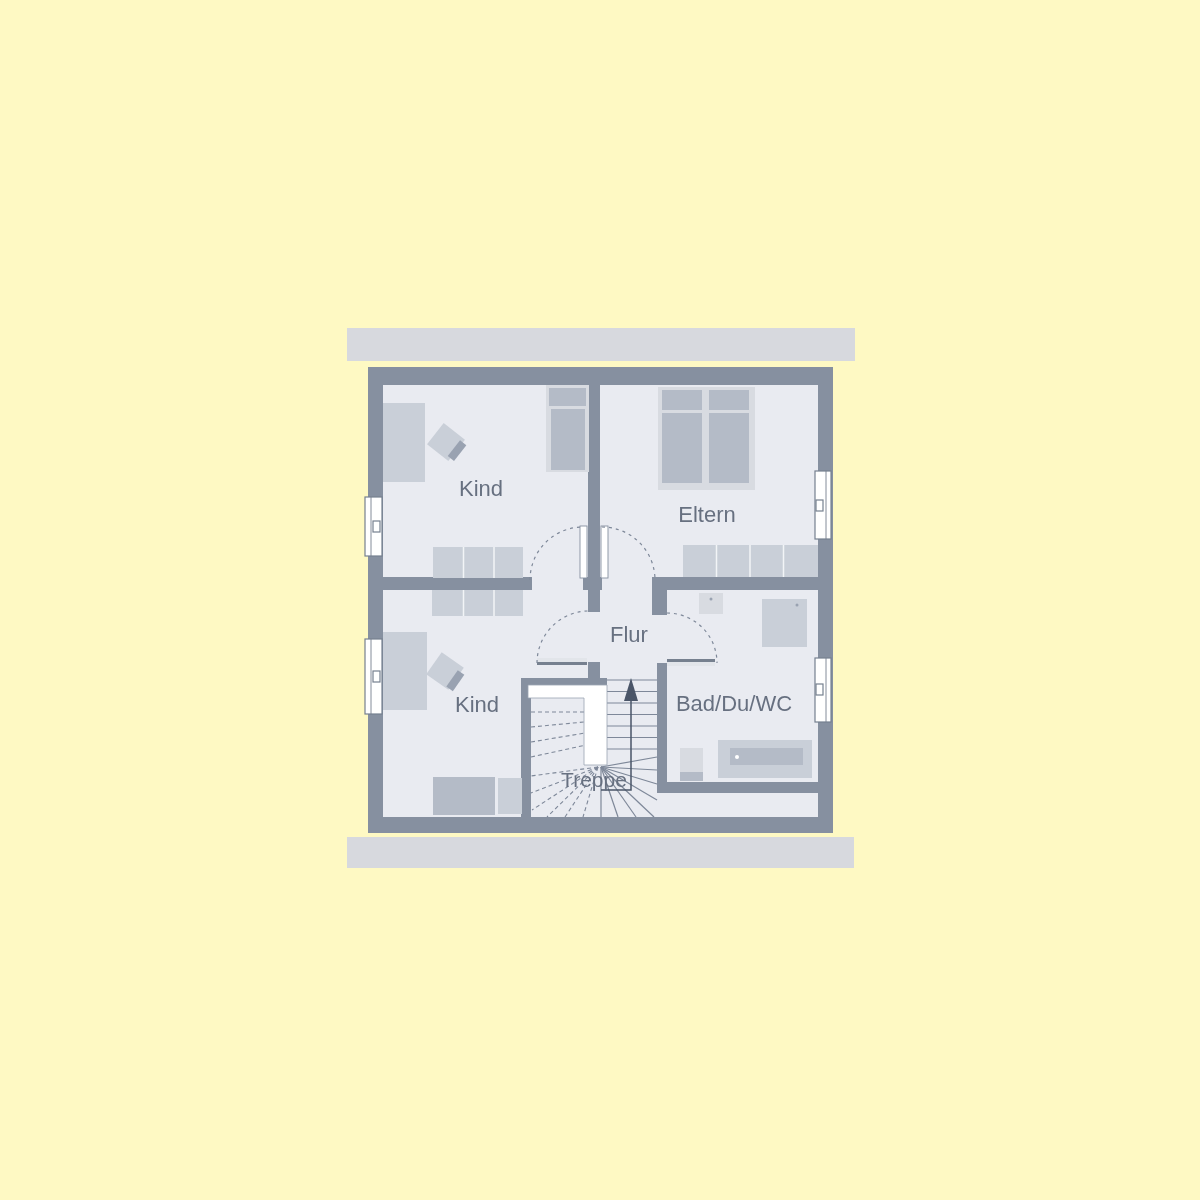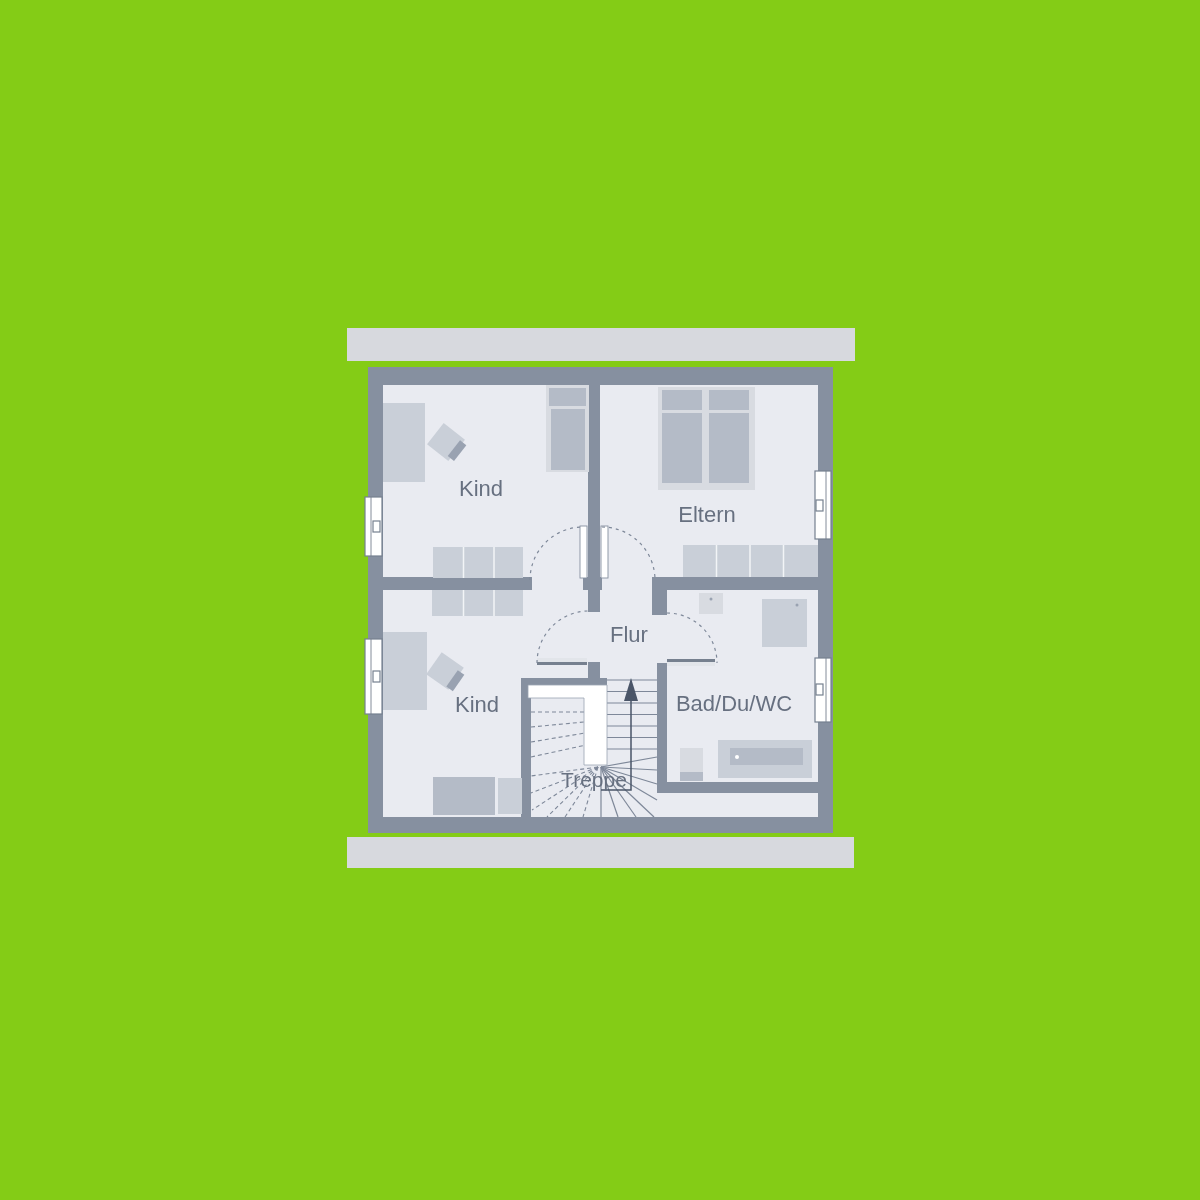--- a/index.html
+++ b/index.html
@@ -7,21 +7,21 @@
     padding: 0;
     background: #ffffff;
     width: 1200px;
     height: 1200px;
     font-family: "Liberation Sans", sans-serif;
   }
   .stage {
     position: relative;
     width: 1200px;
     height: 1200px;
-    background: #84cc16;
+    background: #fef9c3;
     overflow: hidden;
   }
   svg { display: block; }
 
   .band       { fill: var(--c-band); }
   .floor      { fill: var(--c-floor); }
   .wall       { fill: var(--c-wall); }
   .fLight     { fill: var(--c-furn_light); }
   .fMid       { fill: var(--c-furn_mid); }
   .fDark      { fill: var(--c-furn_dark); }

